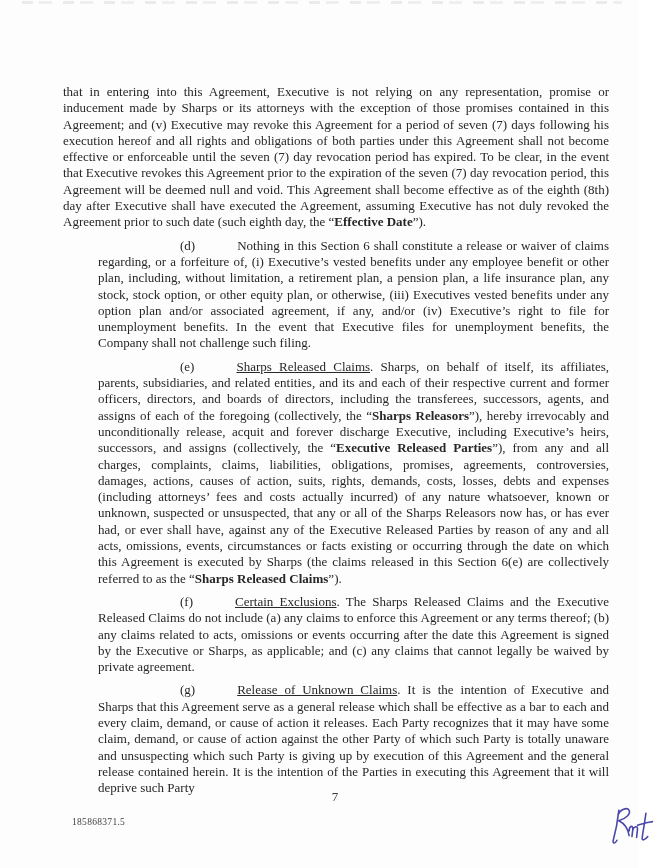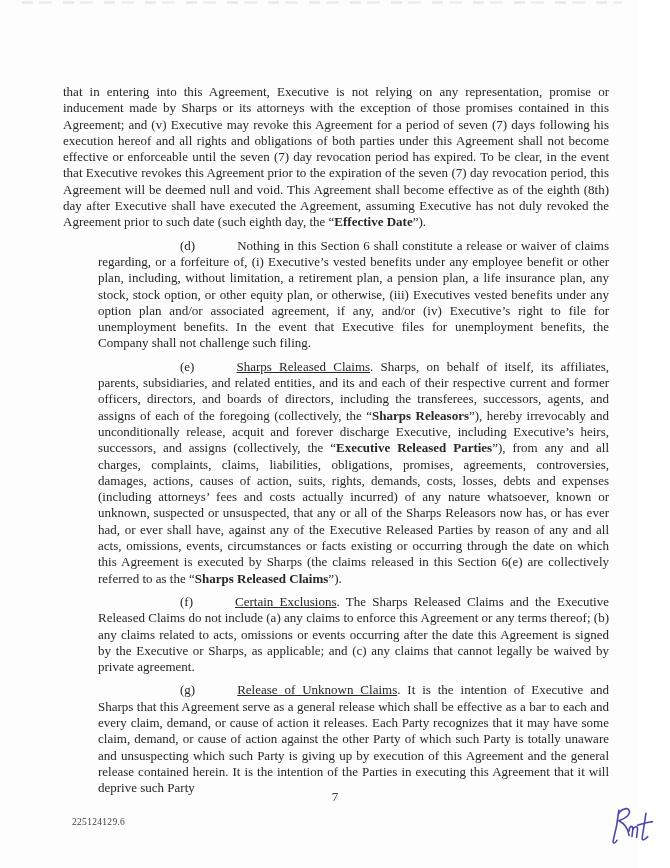--- a/index.html
+++ b/index.html
@@ -89,21 +89,21 @@
   <div class="doc-body">
       <p><span>that in entering into this Agreement, Executive is not relying on any representation, promise or inducement made by Sharps or its attorneys with the exception of those promises contained in this Agreement; and (v) Executive may revoke this Agreement for a period of seven (7) days following his execution hereof and all rights and obligations of both parties under this Agreement shall not become effective or enforceable until the seven (7) day revocation period has expired.  To be clear, in the event that Executive revokes this Agreement prior to the expiration of the seven (7) day revocation period, this Agreement will be deemed null and void.  This Agreement shall become effective as of the eighth (8th) day after Executive shall have executed the Agreement, assuming Executive has not duly revoked the Agreement prior to such date (such eighth day, the “</span><span class="b">Effective Date</span><span>”).</span></p>
       <p class="indent"><span>(d)</span><span class="tab"></span><span>Nothing in this Section 6 shall constitute a release or waiver of claims regarding, or a forfeiture of, (i) Executive’s vested benefits under any employee benefit or other plan, including, without limitation, a retirement plan, a pension plan, a life insurance plan, any stock, stock option, or other equity plan, or otherwise, (iii) Executives vested benefits under any option plan and/or associated agreement, if any, and/or (iv) Executive’s right to file for unemployment benefits.  In the event that Executive files for unemployment benefits, the Company shall not challenge such filing.</span></p>
       <p class="indent"><span>(e)</span><span class="tab"></span><span class="u">Sharps Released Claims</span><span>. Sharps, on behalf of itself, its affiliates, parents, subsidiaries, and related entities, and its and each of their respective current and former officers, directors, and boards of directors, including the transferees, successors, agents, and assigns of each of the foregoing (collectively, the “</span><span class="b">Sharps Releasors</span><span>”), hereby irrevocably and unconditionally release, acquit and forever discharge Executive, including Executive’s heirs, successors, and assigns (collectively, the “</span><span class="b">Executive Released Parties</span><span>”), from any and all charges, complaints, claims, liabilities, obligations, promises, agreements, controversies, damages, actions, causes of action, suits, rights, demands, costs, losses, debts and expenses (including attorneys’ fees and costs actually incurred) of any nature whatsoever, known or unknown, suspected or unsuspected, that any or all of the Sharps Releasors now has, or has ever had, or ever shall have, against any of the Executive Released Parties by reason of any and all acts, omissions, events, circumstances or facts existing or occurring through the date on which this Agreement is executed by Sharps (the claims released in this Section 6(e) are collectively referred to as the “</span><span class="b">Sharps Released Claims</span><span>”).</span></p>
       <p class="indent"><span>(f)</span><span class="tab"></span><span class="u">Certain Exclusions</span><span>. The Sharps Released Claims and the Executive Released Claims do not include (a) any claims to enforce this Agreement or any terms thereof; (b) any claims related to acts, omissions or events occurring after the date this Agreement is signed by the Executive or Sharps, as applicable; and (c) any claims that cannot legally be waived by private agreement.</span></p>
       <p class="indent"><span>(g)</span><span class="tab"></span><span class="u">Release of Unknown Claims</span><span>. It is the intention of Executive and Sharps that this Agreement serve as a general release which shall be effective as a bar to each and every claim, demand, or cause of action it releases.  Each Party recognizes that it may have some claim, demand, or cause of action against the other Party of which such Party is totally unaware and unsuspecting which such Party is giving up by execution of this Agreement and the general release contained herein.  It is the intention of the Parties in executing this Agreement that it will deprive such Party</span></p>
     </div>
 
   <div class="page-number">7</div>
 
-  <div class="doc-number">225124129.6</div>
+  <div class="doc-number">185868371.5</div>
 
   <svg class="signature" viewBox="0 0 60 60">
     <path fill="none" stroke-width="1.7" stroke-linecap="round" stroke-linejoin="round" d="M16 14 C18 8 26 5 28 9 C30 13 24 18 17 20
              M17 9 C16 18 14 30 11 41 C10 45 13 45 15 41
              M17 20 C23 23 27 29 28 36
              M28 31 C28 26 32 24 32 29 L31 37
              M32 30 C33 26 37 25 37 29 L36 38
              M46 12 C45 20 43 31 42 38 C41 42 45 41 48 37
              M37 25 C42 23 48 22 53 21" stroke="#4a48a8"></path>
   </svg>

